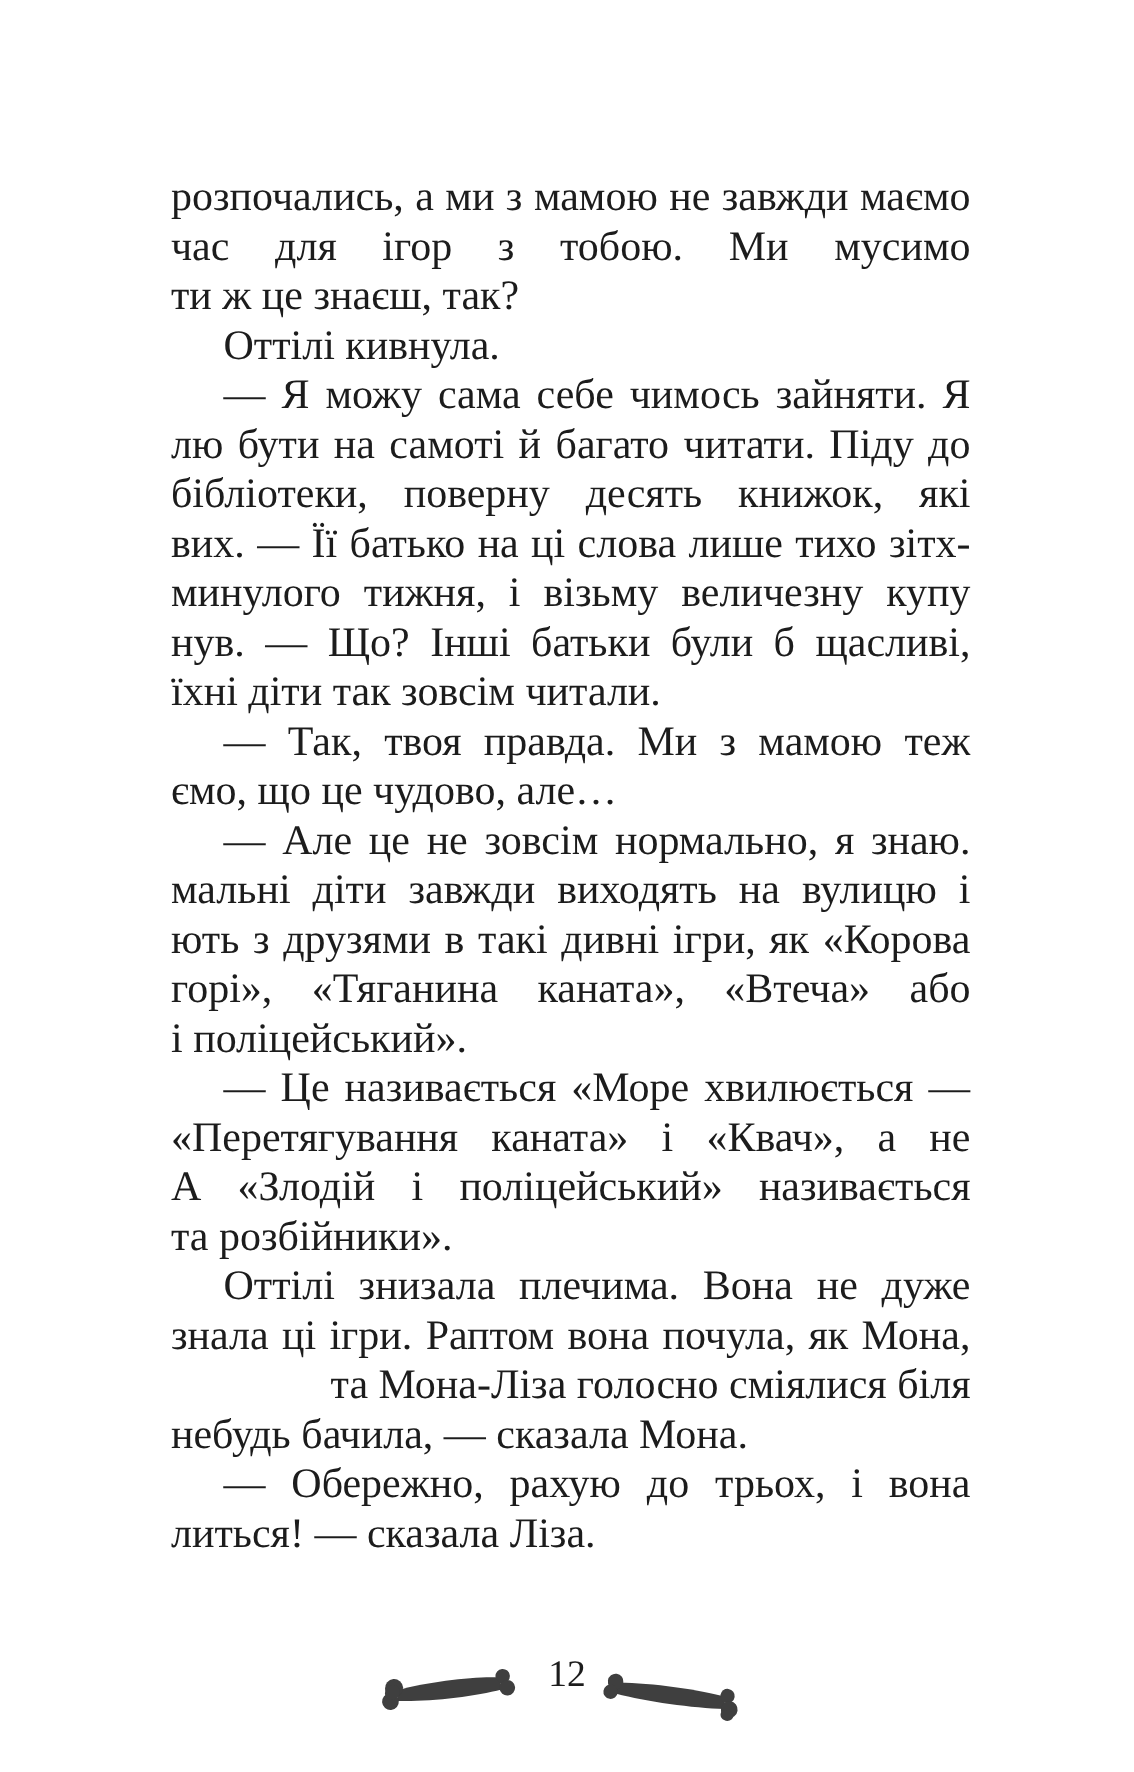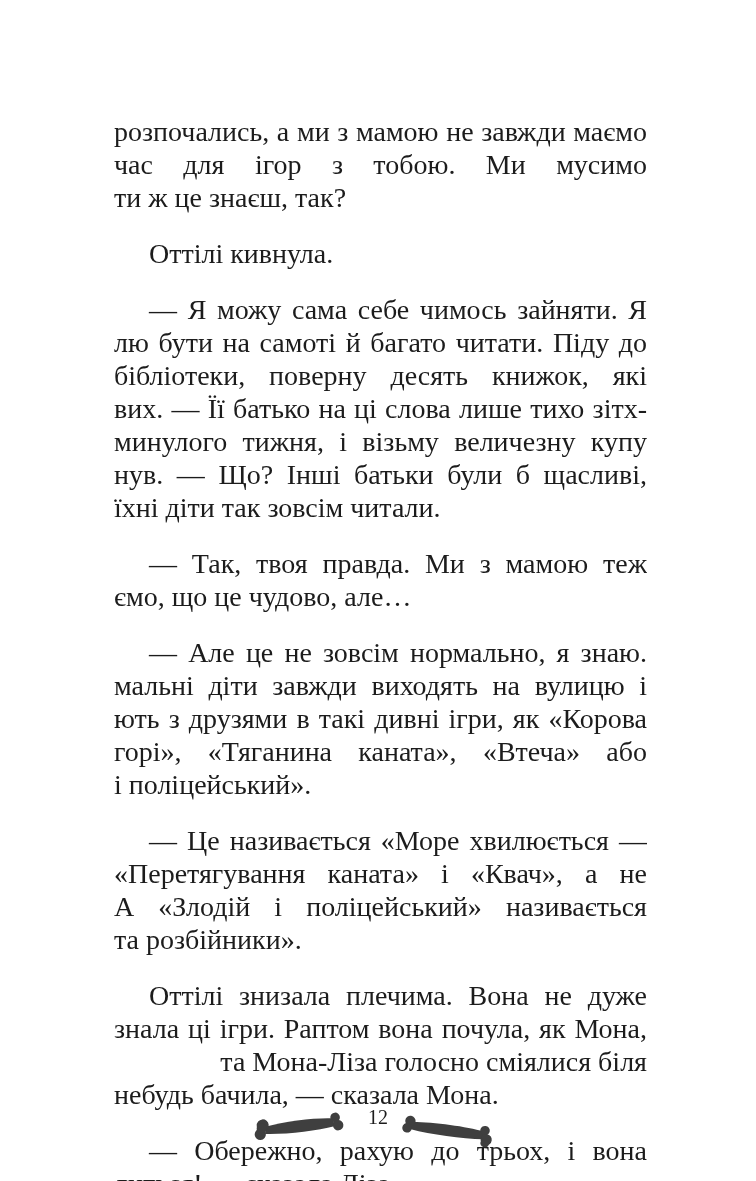--- a/index.html
+++ b/index.html
@@ -30,36 +30,35 @@
     text-align-last: justify;
     overflow: hidden;
     white-space: normal;
   }
   .line.last {
     text-align: right;
     text-align-last: left;
   }
   .line.indent {
     padding-left: 35px;
-    margin-top: 23px;
   }
   .footer {
     position: absolute;
     left: 0;
     top: 1098px;
     width: 756px;
     height: 70px;
   }
   .page-number {
     position: absolute;
     left: 0;
     right: 0;
     top: 5px;
     text-align: center;
-    font-size: 20px;
+    font-size: 25px;
     line-height: 28px;
     color: var(--ink, #1c1c1c);
   }
   .bone {
     position: absolute;
     width: 96px;
     height: 34px;
   }
   .bone-left {
     left: 251px;

